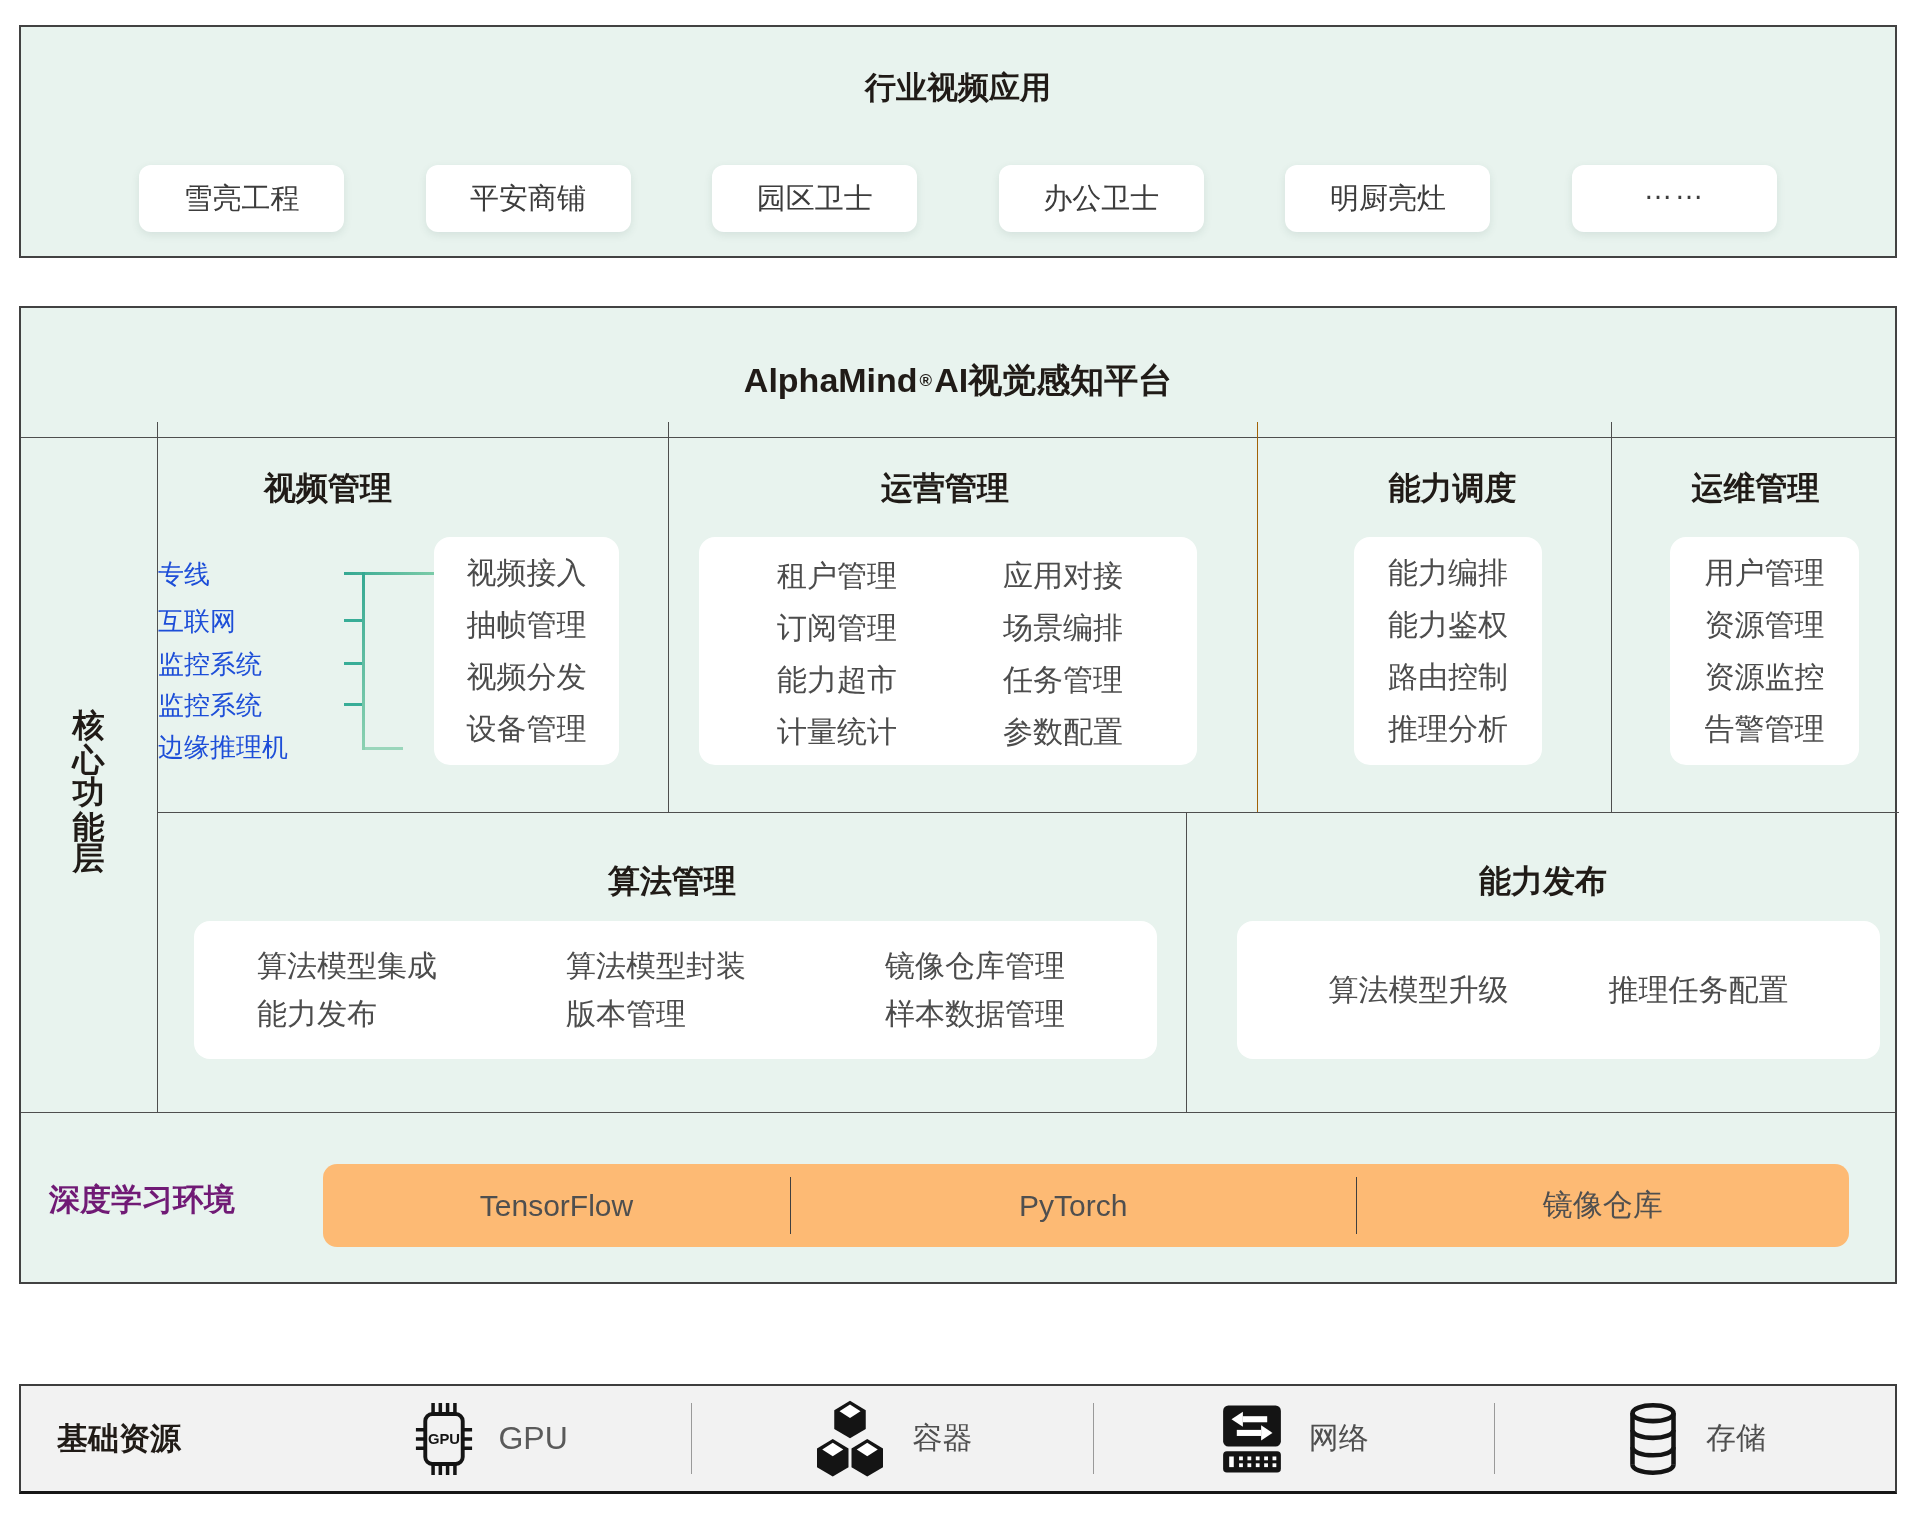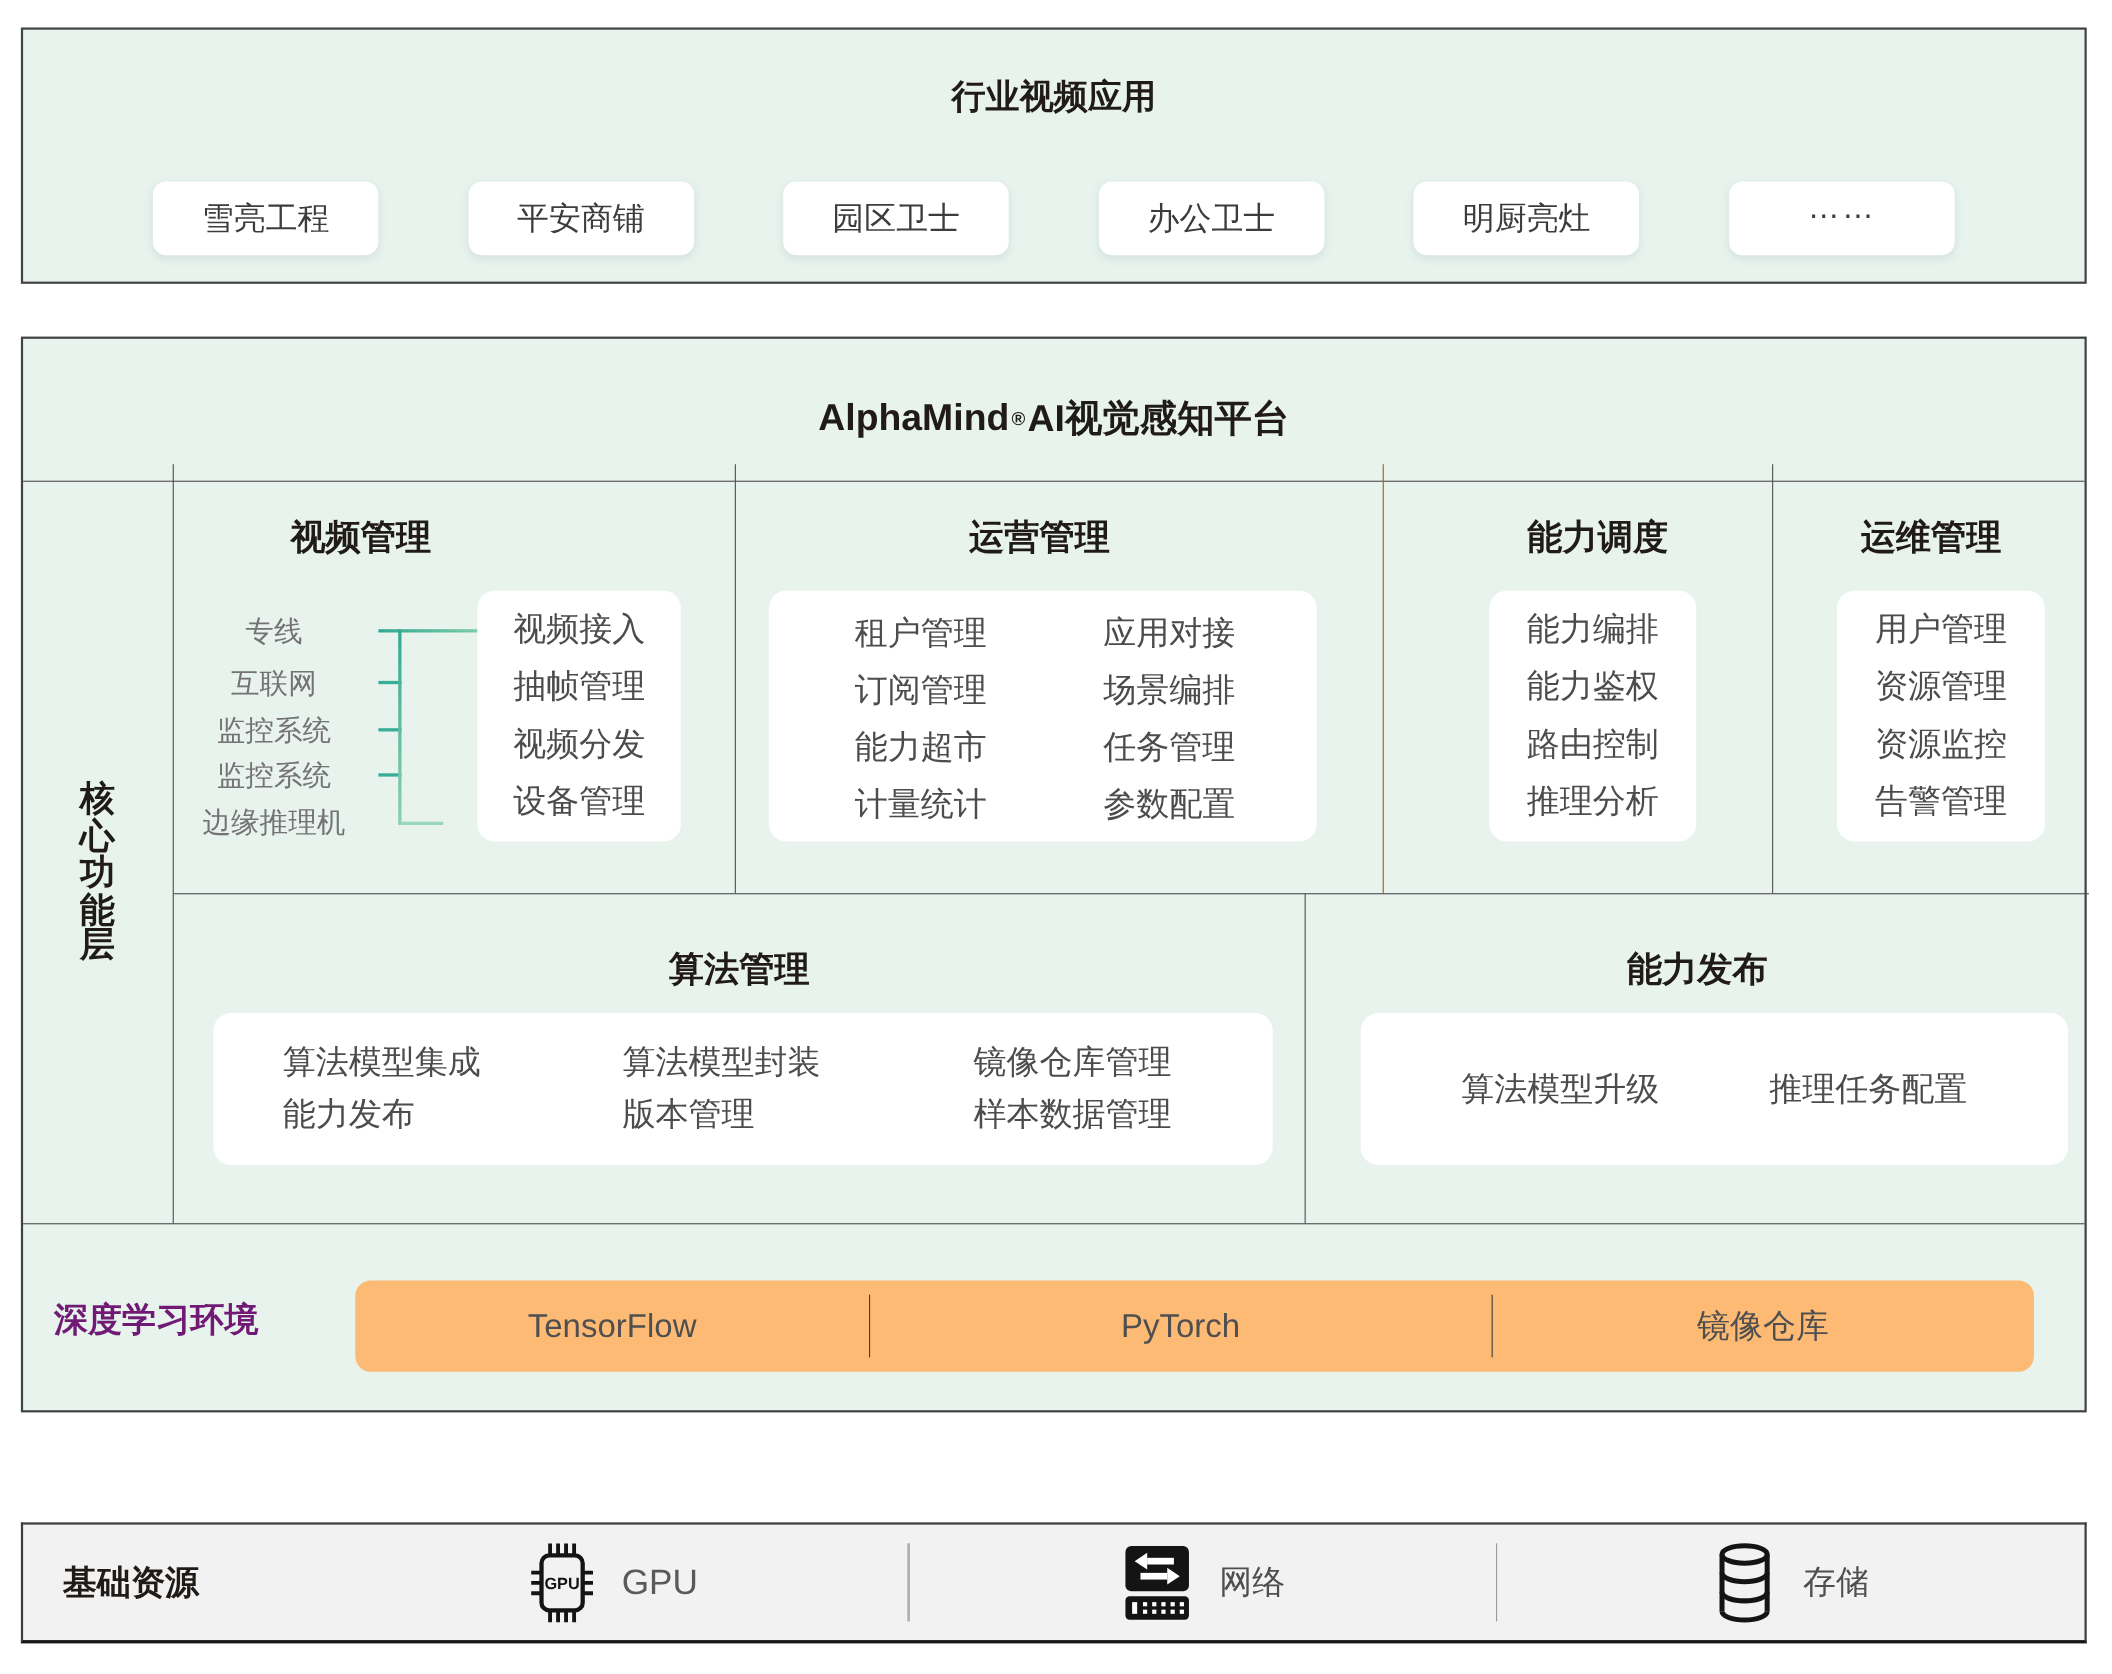--- a/index.html
+++ b/index.html
@@ -56,22 +56,22 @@
     position:absolute;top:45px;left:0;width:100%;text-align:center;
     font-size:32px;font-weight:bold;color:#201b17;white-space:nowrap;
   }
   .col-video .col-title{width:340px;}
   .white-box{background:#ffffff;border-radius:16px;position:absolute;}
   .item{font-size:30px;color:#4c4c4c;white-space:nowrap;}
   .v-box{left:276px;top:115px;width:185px;height:228px;
     display:flex;flex-direction:column;align-items:center;justify-content:center;}
   .v-box .item{line-height:52px;}
   .src-label{
-    position:absolute;left:0;width:182px;text-align:center;
-    font-size:26px;color:#737373;line-height:34px;white-space:nowrap;
+    position:absolute;left:0;width:182px;text-align:left;
+    font-size:26px;color:#1d4ed8;line-height:34px;white-space:nowrap;
   }
   .tline{position:absolute;height:3px;background:#38ad97;}
   .tline-full{left:186px;top:150px;width:90px;
     background:linear-gradient(90deg,#34a892,#7bcba8);}
   .trunk{position:absolute;left:204px;top:150px;width:3px;height:178px;
     background:linear-gradient(180deg,#34a892,#8bd1b1);}
   .tdash{position:absolute;left:207px;top:325px;width:38px;height:3px;background:#9ad6bb;}
   .o-box{left:66px;top:115px;width:498px;height:228px;
     display:flex;justify-content:space-between;padding:13px 74px 0 78px;}
   .mlist .item{line-height:52px;}
@@ -263,20 +263,33 @@
           <path stroke="#141414" stroke-width="4.5" fill="none" d="M24 4v14M33.3 4v14M42.6 4v14M52 4v14M24 82v14M33.3 82v14M42.6 82v14M52 82v14M2 38h12M2 50h12M2 62h12M62 38h12M62 50h12M62 62h12"></path>
           <rect x="14" y="18" width="48" height="64" rx="9" fill="none" stroke="#141414" stroke-width="5"></rect>
           <text x="38" y="57" font-size="19" font-weight="bold" fill="#141414" text-anchor="middle" font-family="Liberation Sans, sans-serif">GPU</text>
         </svg>
       </span>
       <span class="infra-name infra-name-latin">GPU</span>
     </div>
 
     <div class="infra-divider"></div>
 
+    <div class="infra-cell">
+      <span class="icon">
+        <svg width="76" height="78" viewBox="0 0 100 104">
+          <polygon points="50,1 71,13.5 71,38.5 50,51 29,38.5 29,13.5" fill="#141414"></polygon>
+          <polygon points="50,6 64,15 50,24 36,15" fill="#ffffff"></polygon>
+          <polygon points="27,52 48,64.5 48,89.5 27,102 6,89.5 6,64.5" fill="#141414"></polygon>
+          <polygon points="27,57 41,66 27,75 13,66" fill="#ffffff"></polygon>
+          <polygon points="73,52 94,64.5 94,89.5 73,102 52,89.5 52,64.5" fill="#141414"></polygon>
+          <polygon points="73,57 87,66 73,75 59,66" fill="#ffffff"></polygon>
+        </svg>
+      </span>
+      <span class="infra-name">容器</span>
+    </div>
 
     <div class="infra-divider"></div>
 
     <div class="infra-cell">
       <span class="icon">
         <svg width="66" height="76" viewBox="0 0 84 100">
           <rect x="4" y="6" width="76" height="54" rx="7" fill="#141414"></rect>
           <rect x="30" y="20" width="32" height="8" fill="#ffffff"></rect>
           <polygon points="30,14 30,34 15,24" fill="#ffffff"></polygon>
           <rect x="22" y="38" width="32" height="8" fill="#ffffff"></rect>

